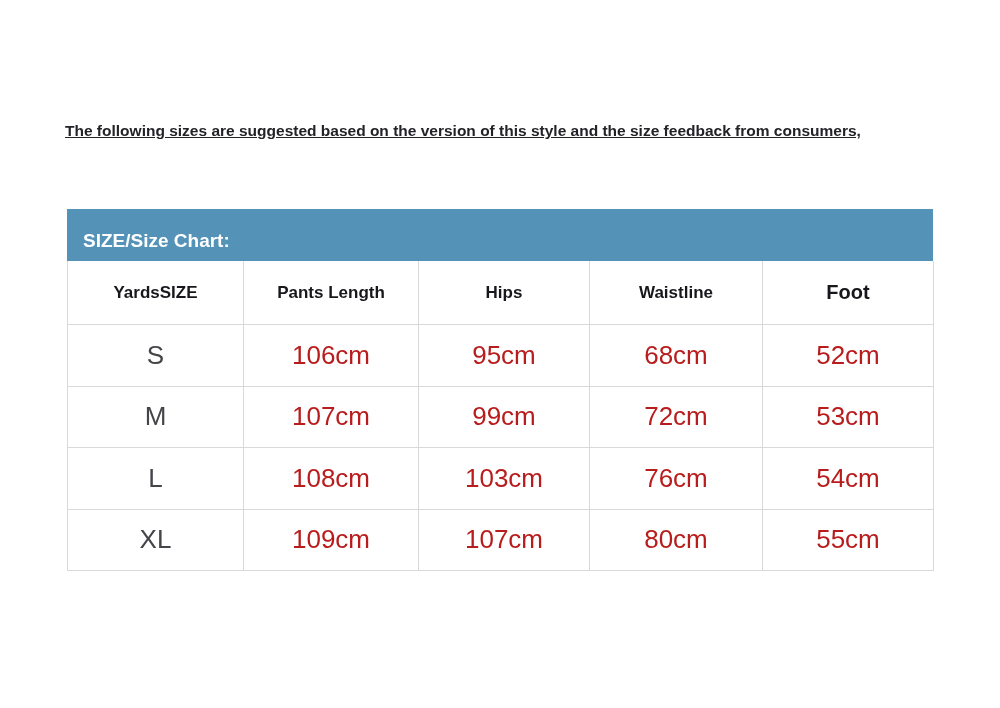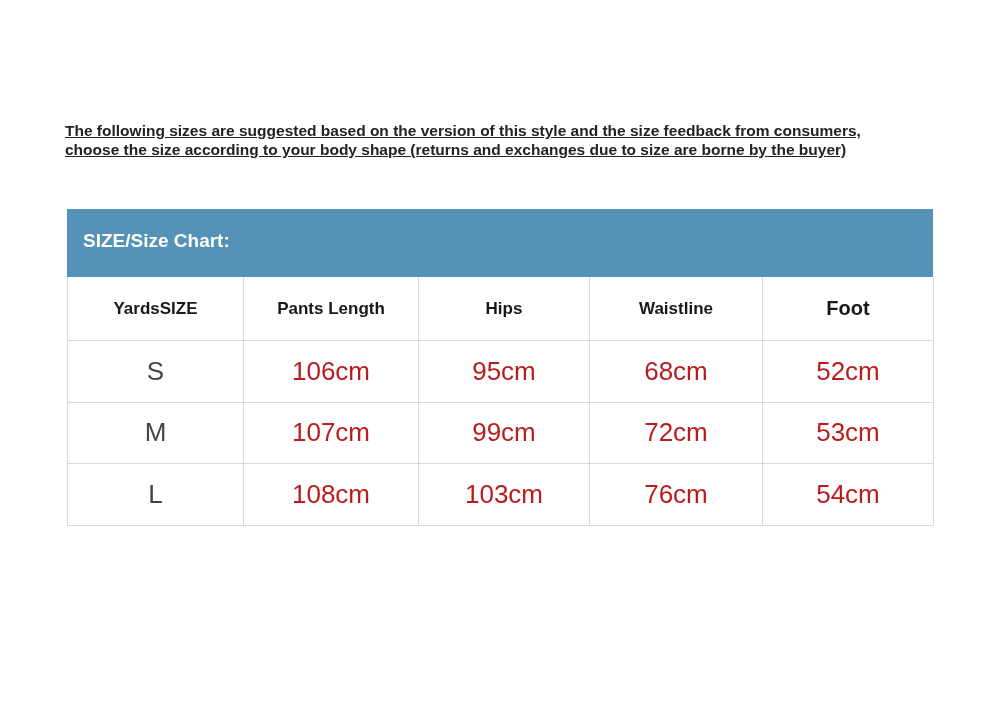--- a/index.html
+++ b/index.html
@@ -36,21 +36,21 @@
     line-height: 19.2px;
     text-decoration: underline;
   }
   .size-chart {
     position: absolute;
     left: 67px;
     top: 209px;
     width: 866px;
   }
   .chart-titlebar {
-    height: 68px;
+    height: 52px;
     line-height: 64px;
     background: #5492b8;
     color: #ffffff;
     font-size: 19px;
     font-weight: bold;
     padding-left: 16px;
     box-sizing: border-box;
   }
   table.size-table {
     width: 866px;
@@ -86,21 +86,20 @@
   }
 </style>
 </head>
 <body>
 
 <div class="page">
 
 
   <div class="disclaimer">
     <div>The following sizes are suggested based on the version of this style and the size feedback from consumers,</div>
-    <div>choose the size according to your body shape (returns and exchanges due to size are borne by the buyer)</div>
   </div>
 
   <div class="size-chart">
 
     <div class="chart-titlebar">
       <span>SIZE/Size Chart:</span>
     </div>
 
     <table class="size-table">
       <colgroup>
@@ -134,18 +133,25 @@
           <td>72cm</td>
           <td>53cm</td>
         </tr>
         <tr>
           <td class="size-cell">L</td>
           <td>108cm</td>
           <td>103cm</td>
           <td>76cm</td>
           <td>54cm</td>
         </tr>
+        <tr>
+          <td class="size-cell">XL</td>
+          <td>109cm</td>
+          <td>107cm</td>
+          <td>80cm</td>
+          <td>55cm</td>
+        </tr>
       </tbody>
     </table>
 
   </div>
 
 </div>
 
 </body></html>

